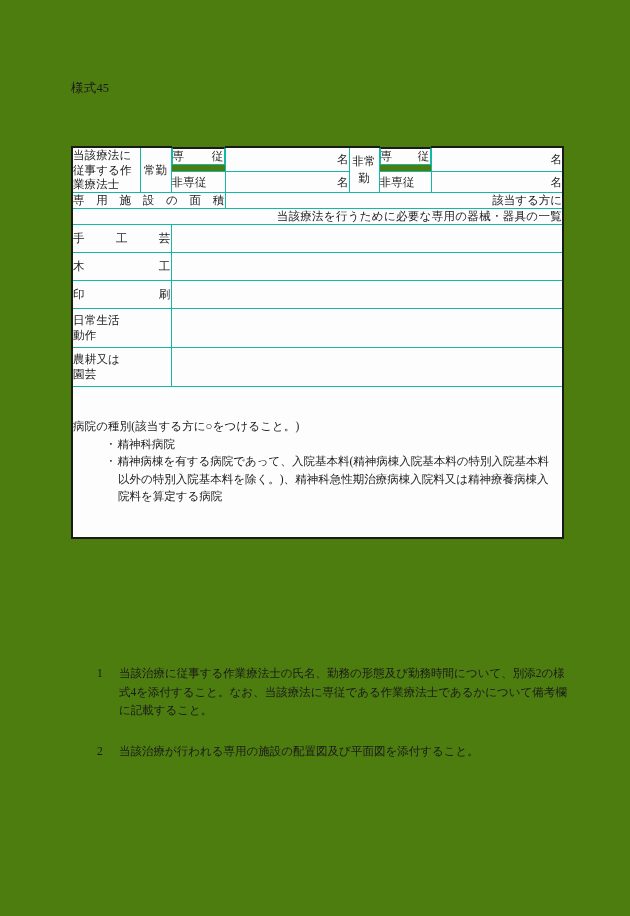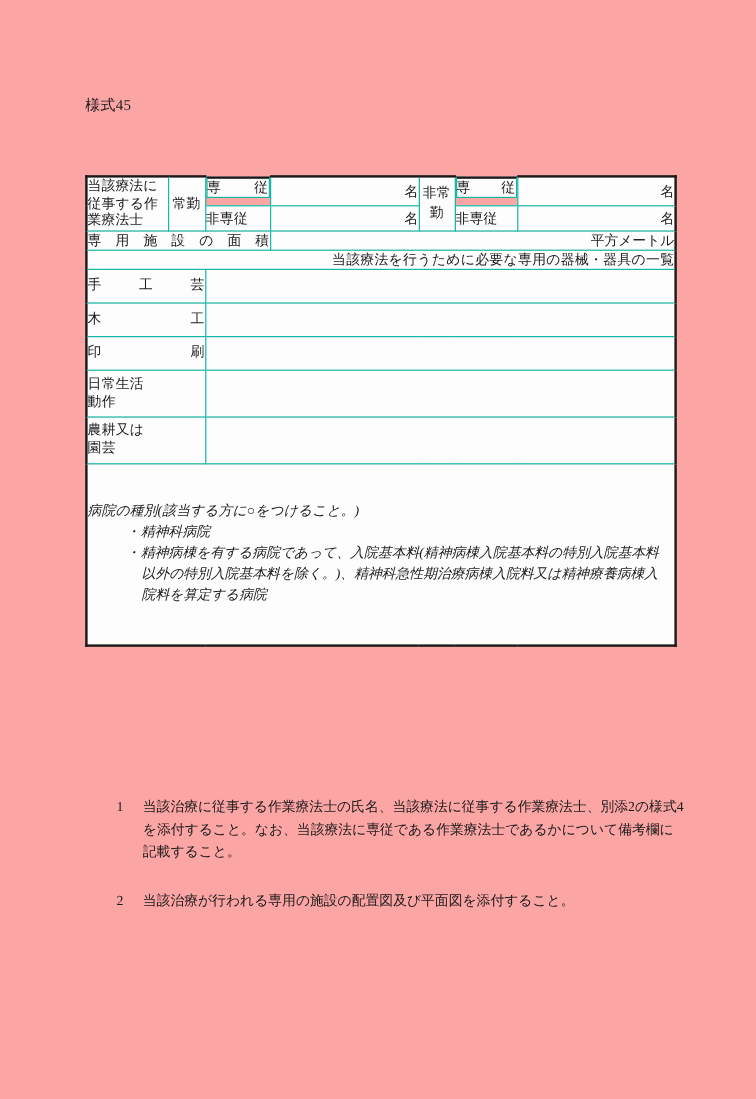--- a/index.html
+++ b/index.html
@@ -11,21 +11,21 @@
     width: 630px;
     height: 916px;
     position: relative;
     font-family: "Liberation Serif", "DejaVu Serif", serif;
     color: #1a1a1a;
     -webkit-font-smoothing: antialiased;
   }
   .page {
     position: absolute;
     inset: 0;
-    background: #fca5a5;
+    background: #4d7c0f;
   }
 
   
   .form-no {
     position: absolute;
     left: 71px;
     top: 80px;
     font-size: 12.5px;
     letter-spacing: 0.2px;
   }
@@ -124,21 +124,20 @@
     text-align-last: justify;
   }
   .equip-val { height: 27px; }
 
   .hosp-cell {
     padding: 7px 8px 10px 8px;
     font-size: 11.5px;
     line-height: 1.52;
     height: 150px;
     vertical-align: top;
-    font-style: italic;
   }
   .hosp-head { letter-spacing: 0.1px; }
   .hosp-item {
     padding-left: 32px;
     text-indent: 0;
   }
   .hosp-item .bullet { margin-right: 1px; }
   .hosp-item .cont {
     display: block;
     padding-left: 13px;
@@ -195,21 +194,21 @@
       </tr>
       <tr>
         <td class="sub-lbl">非専従</td>
         <td class="unit-cell"><span>名</span></td>
         <td class="sub-lbl">非専従</td>
         <td class="outer-r unit-cell"><span>名</span></td>
       </tr>
 
       <tr>
         <td colspan="3" class="outer-l area-lbl">専用施設の面積</td>
-        <td colspan="4" class="outer-r area-unit"><span>平方メートル</span></td>
+        <td colspan="4" class="outer-r area-unit"><span>該当する方に</span></td>
       </tr>
 
       <tr>
         <td colspan="7" class="outer-l outer-r equip-head">当該療法を行うために必要な専用の器械・器具の一覧</td>
       </tr>
 
       <tr>
         <td colspan="2" class="outer-l equip-lbl spread">手工芸</td>
         <td colspan="5" class="outer-r equip-val"></td>
       </tr>
@@ -244,21 +243,21 @@
             <span class="cont">院料を算定する病院</span>
           </div>
         </td>
       </tr>
     </tbody>
   </table>
 
   <div class="notes">
     <div class="note-row">
       <div class="note-num">1</div>
-      <div class="note-body">当該治療に従事する作業療法士の氏名、当該療法に従事する作業療法士、別添2の様式4を添付すること。なお、当該療法に専従である作業療法士であるかについて備考欄に記載すること。</div>
+      <div class="note-body">当該治療に従事する作業療法士の氏名、勤務の形態及び勤務時間について、別添2の様式4を添付すること。なお、当該療法に専従である作業療法士であるかについて備考欄に記載すること。</div>
     </div>
     <div class="note-gap"></div>
     <div class="note-row">
       <div class="note-num">2</div>
       <div class="note-body">当該治療が行われる専用の施設の配置図及び平面図を添付すること。</div>
     </div>
   </div>
 
 </div>
 

